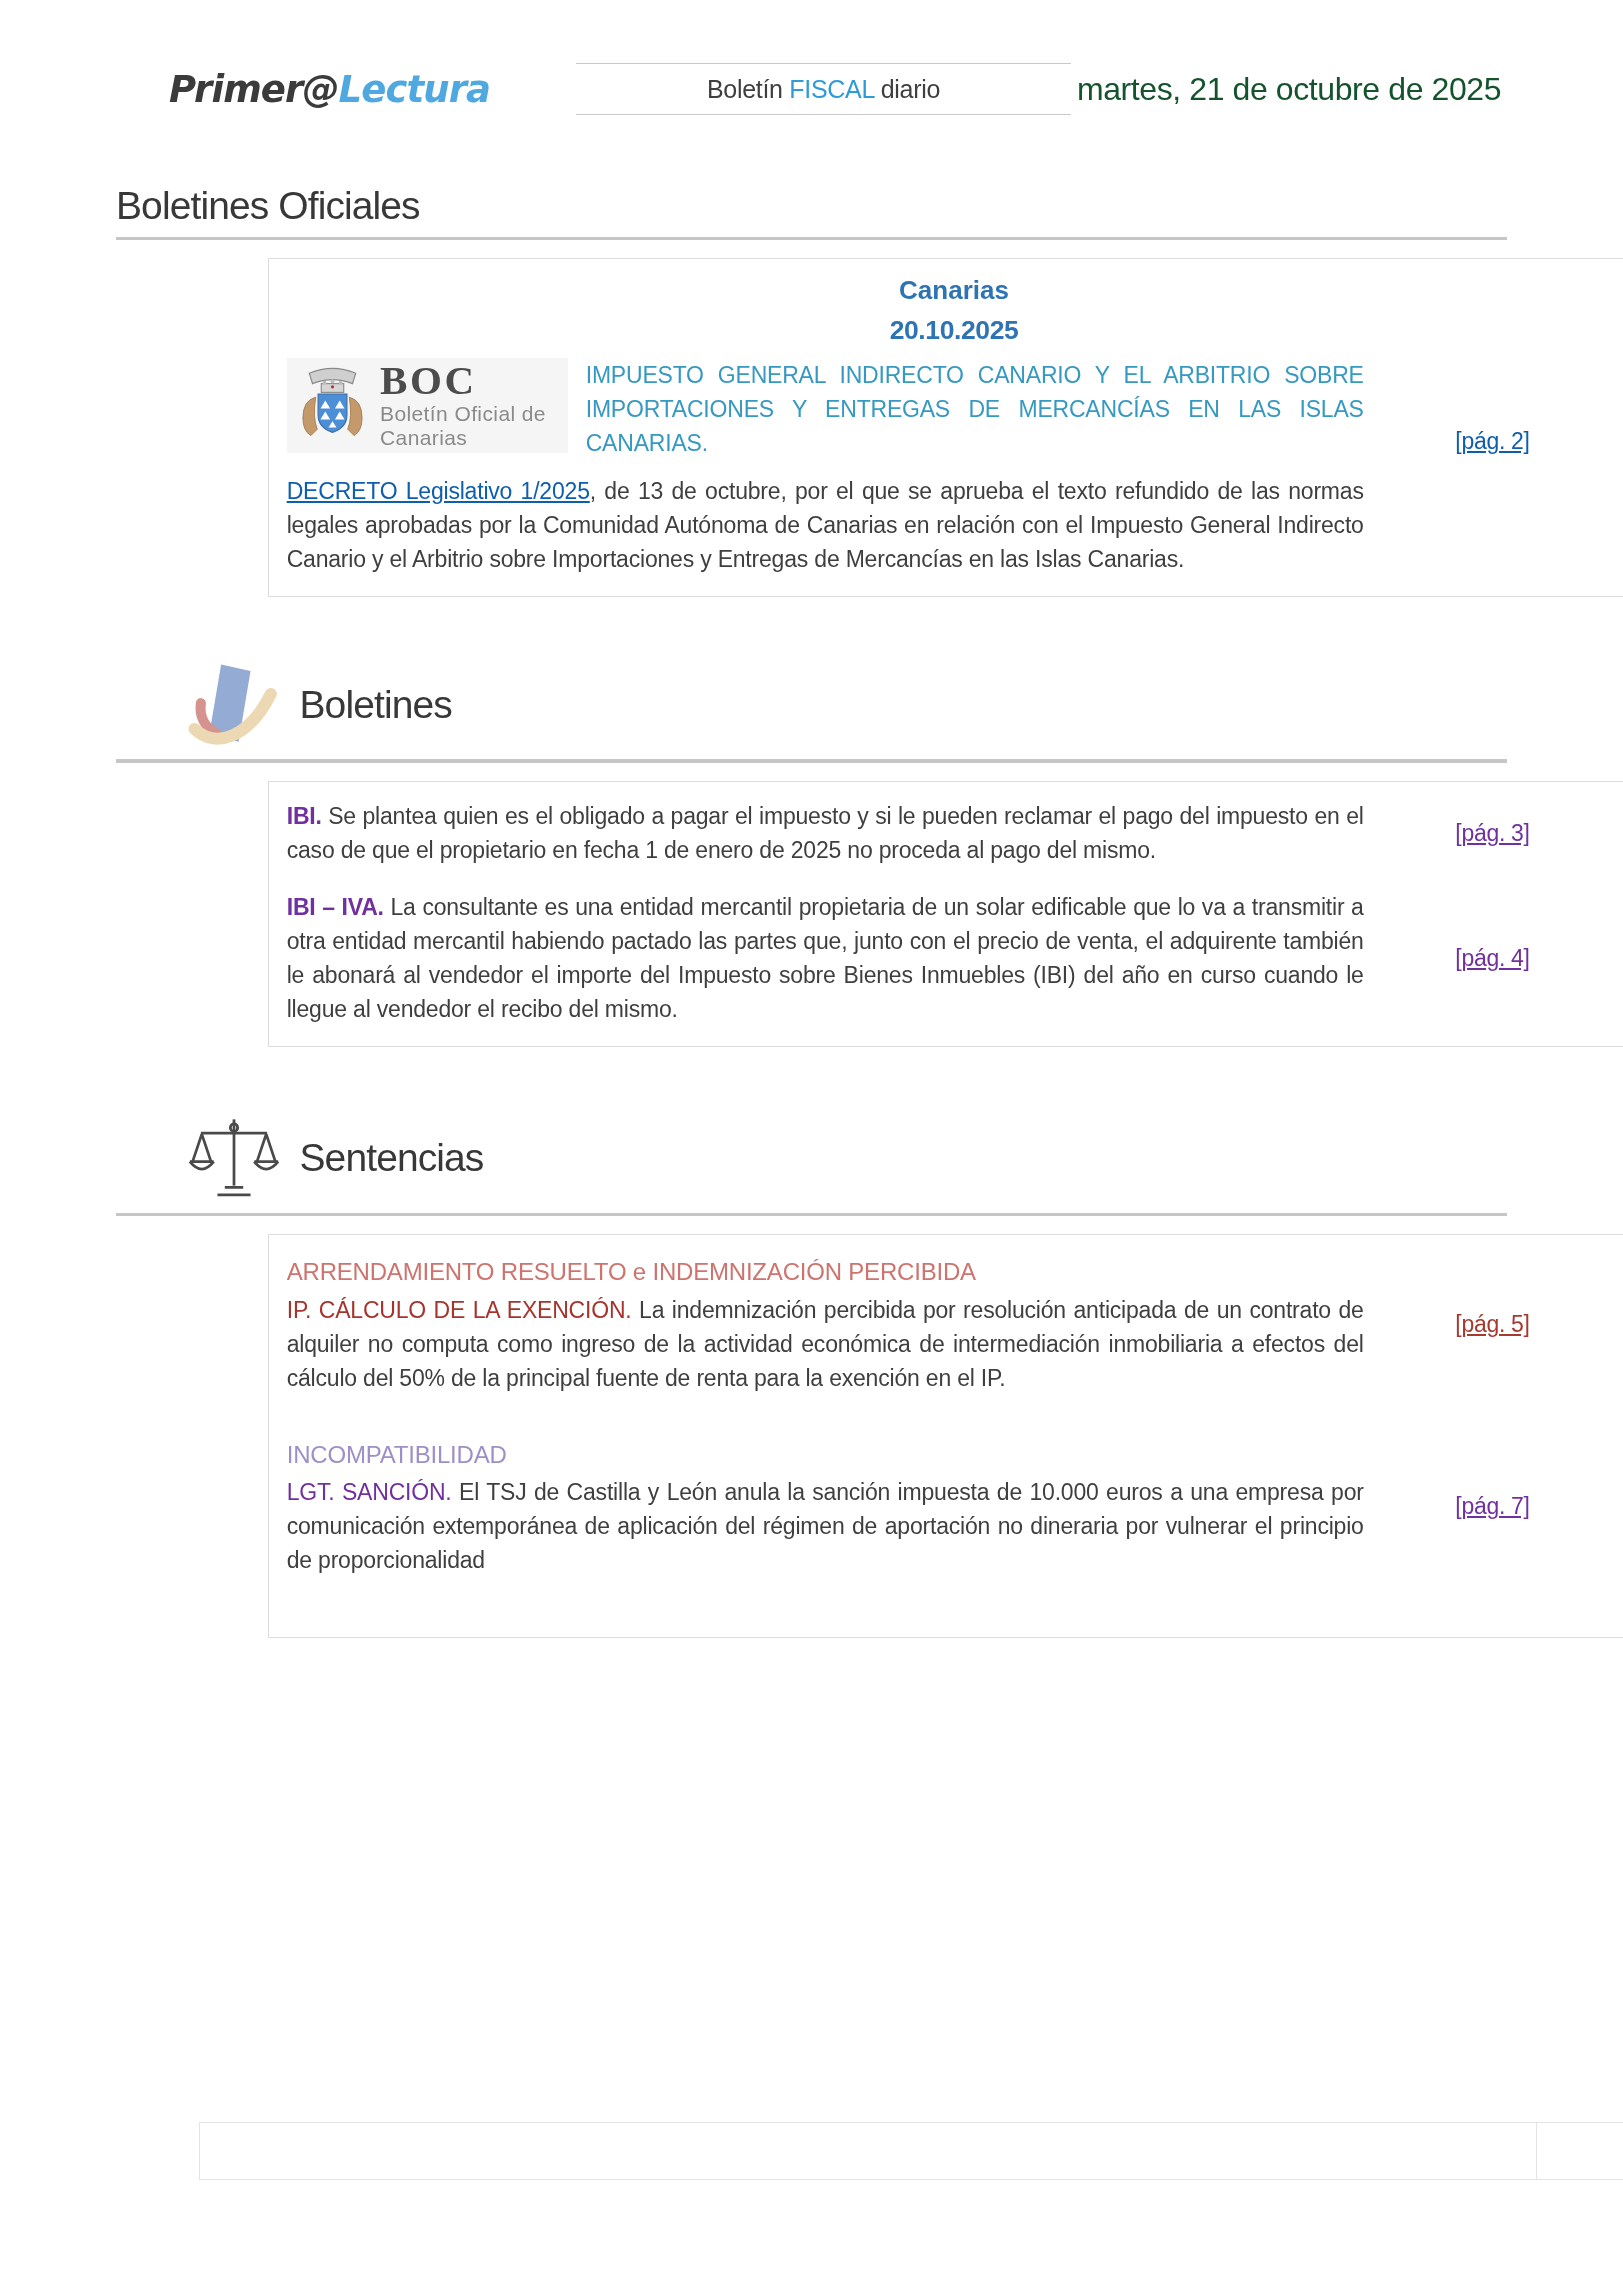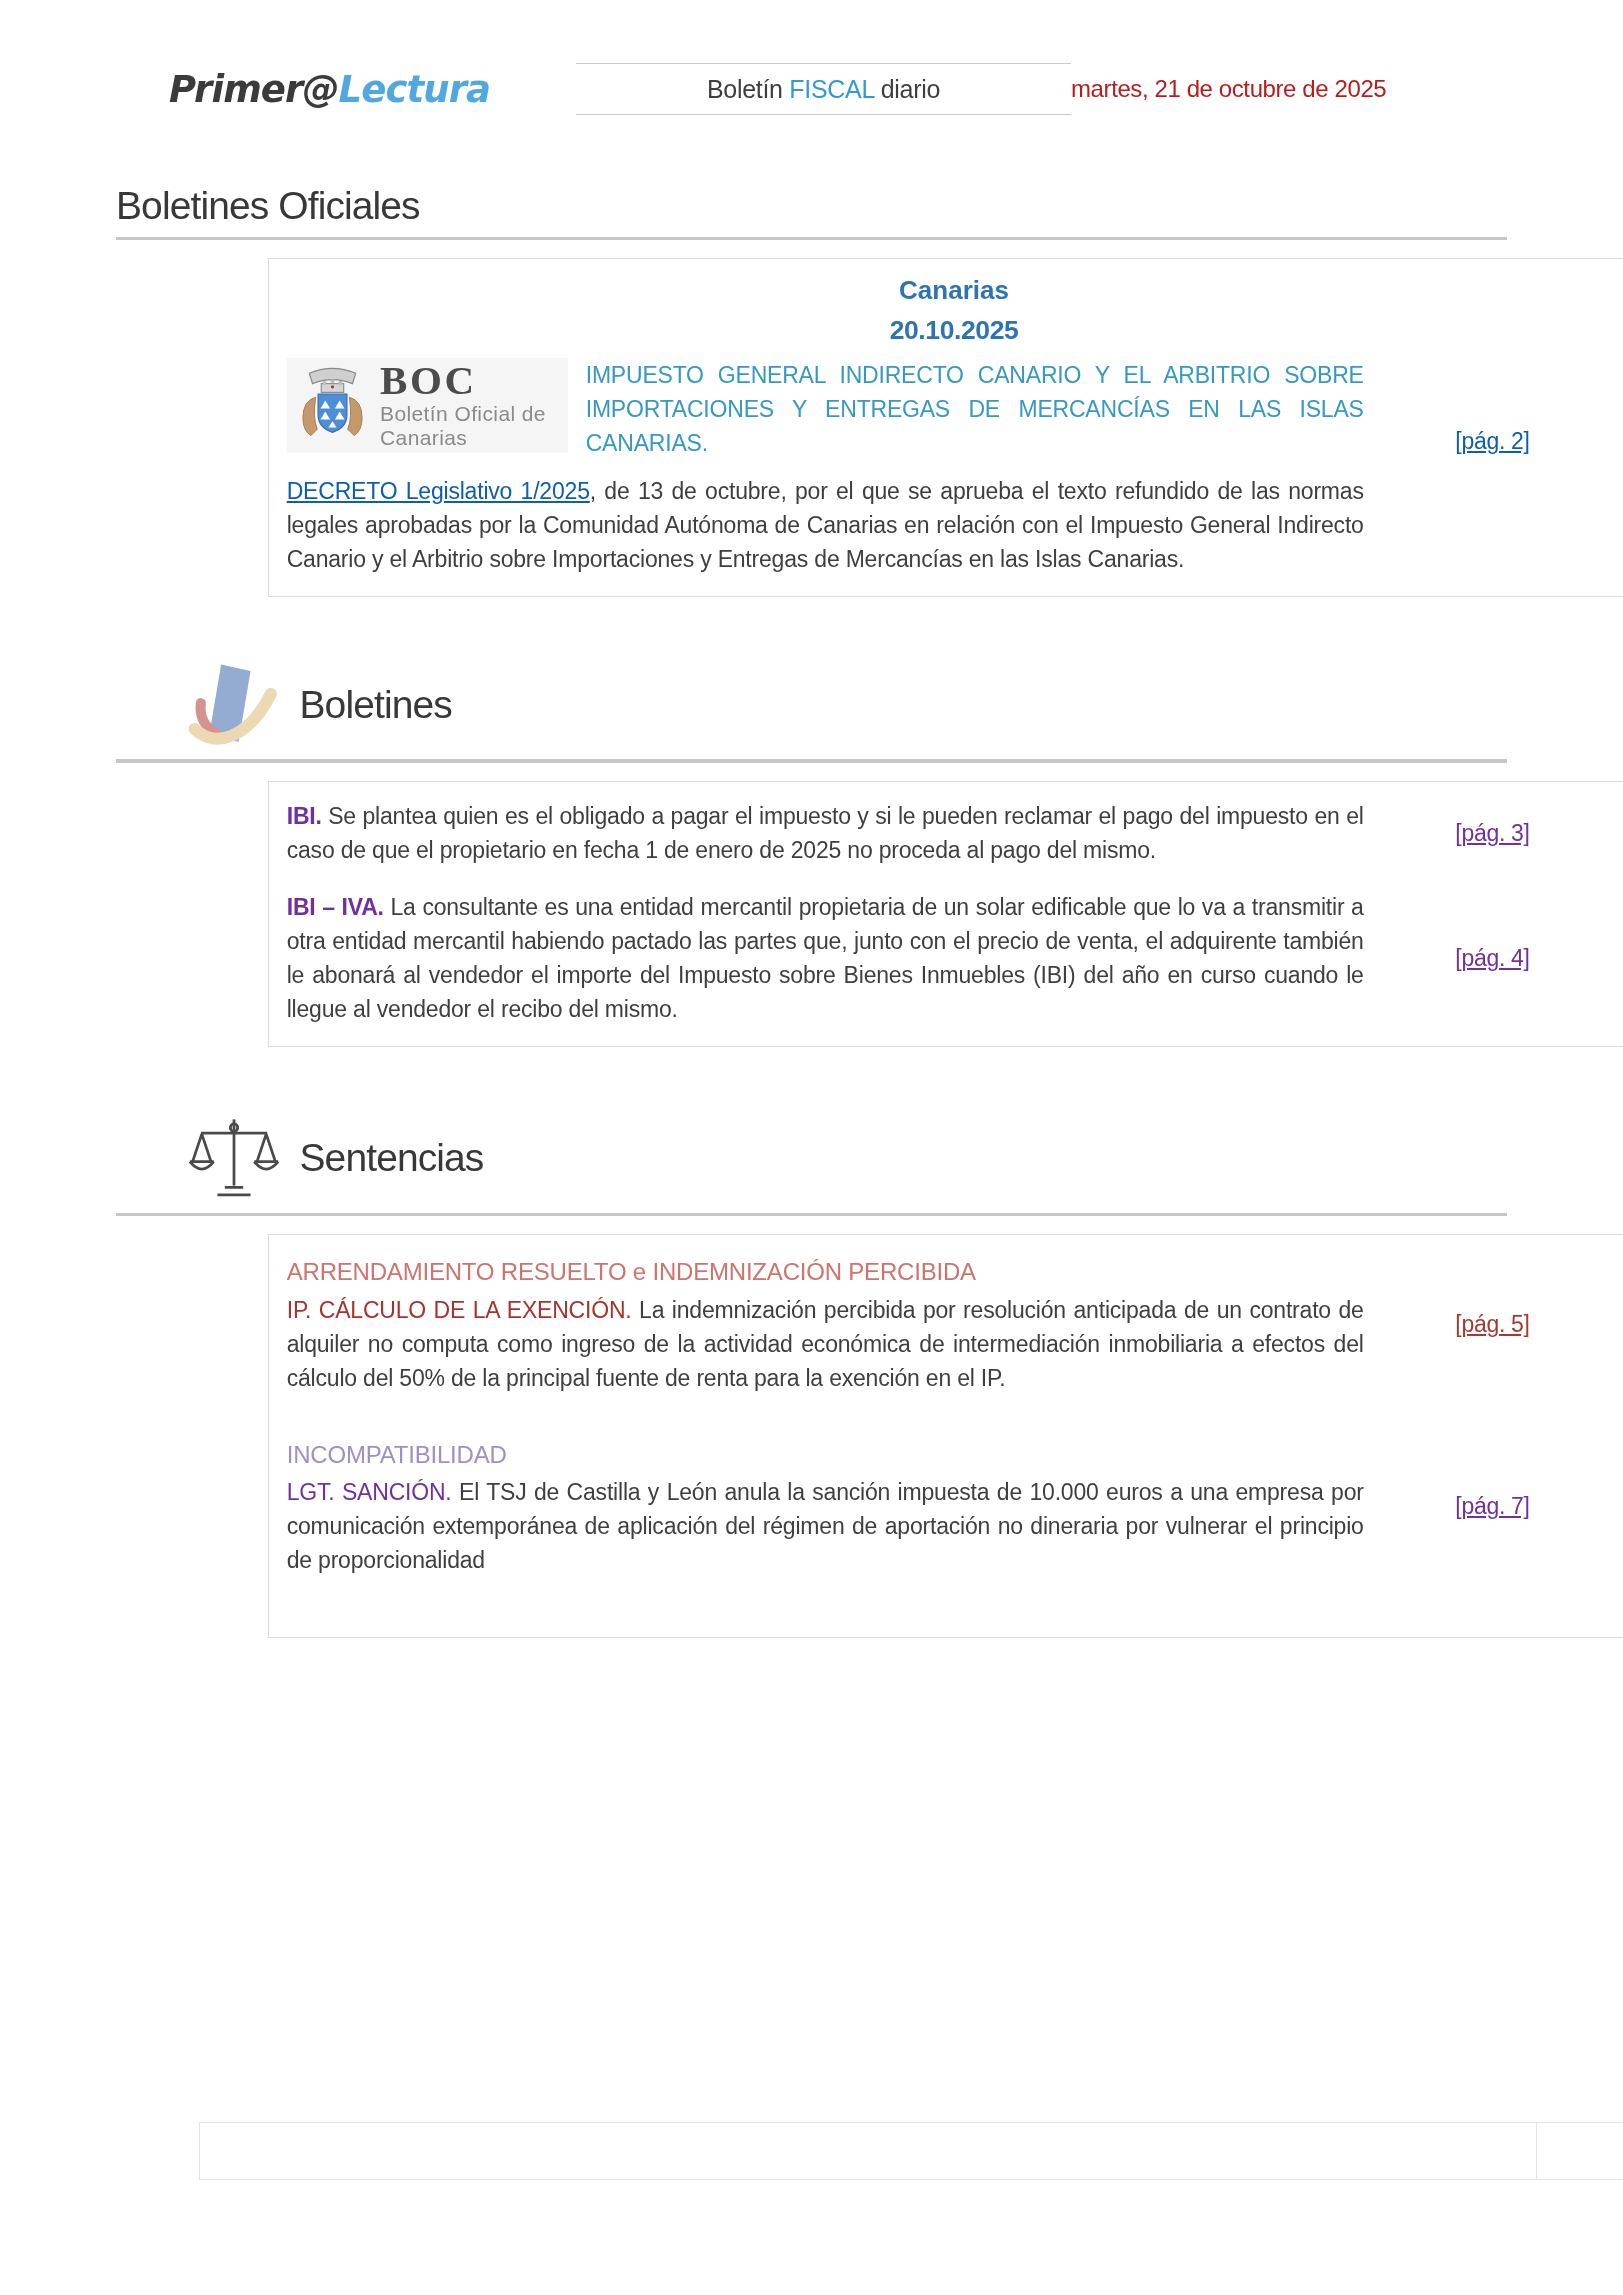--- a/index.html
+++ b/index.html
@@ -16,21 +16,21 @@
   
   .header { display:flex; align-items:center; height:80px; }
   .brand { width:460px; font-family:"DejaVu Sans", sans-serif; font-style:italic; font-weight:700; font-size:37px; letter-spacing:-0.9px; padding-left:53px; white-space:nowrap; }
   .brand .p1 { color:#3b3b3b; }
   .brand .p2 { color:#4fa8df; }
   .bulletin-box {
     width:495px; border-top:1.8px solid #c9c9c9; border-bottom:1.8px solid #c9c9c9;
     text-align:center; padding:10.6px 0; font-size:25px; color:#3f3f3f; letter-spacing:-0.3px;
   }
   .bulletin-box .hl { color:#2e9bd8; }
-  .hdr-date { flex:1; text-align:left; font-size:24px; color:#b91c1c; letter-spacing:-0.4px; }
+  .hdr-date { flex:1; text-align:center; font-size:32px; color:#14532d; letter-spacing:-0.4px; }
 
   
   .sec-head { display:flex; align-items:center; margin-top:51px; }
   .sec-head.indented { padding-left:72px; }
   .sec-title { font-size:39px; font-weight:500; color:#383838; letter-spacing:-0.9px;text-align:center; }
   .sec-icon { width:92px; height:92px; margin-right:19.5px; flex:none; }
   .rule { height:3.5px; background:#c6c6c6; margin-top:8.8px; }
 
   
   .card {

